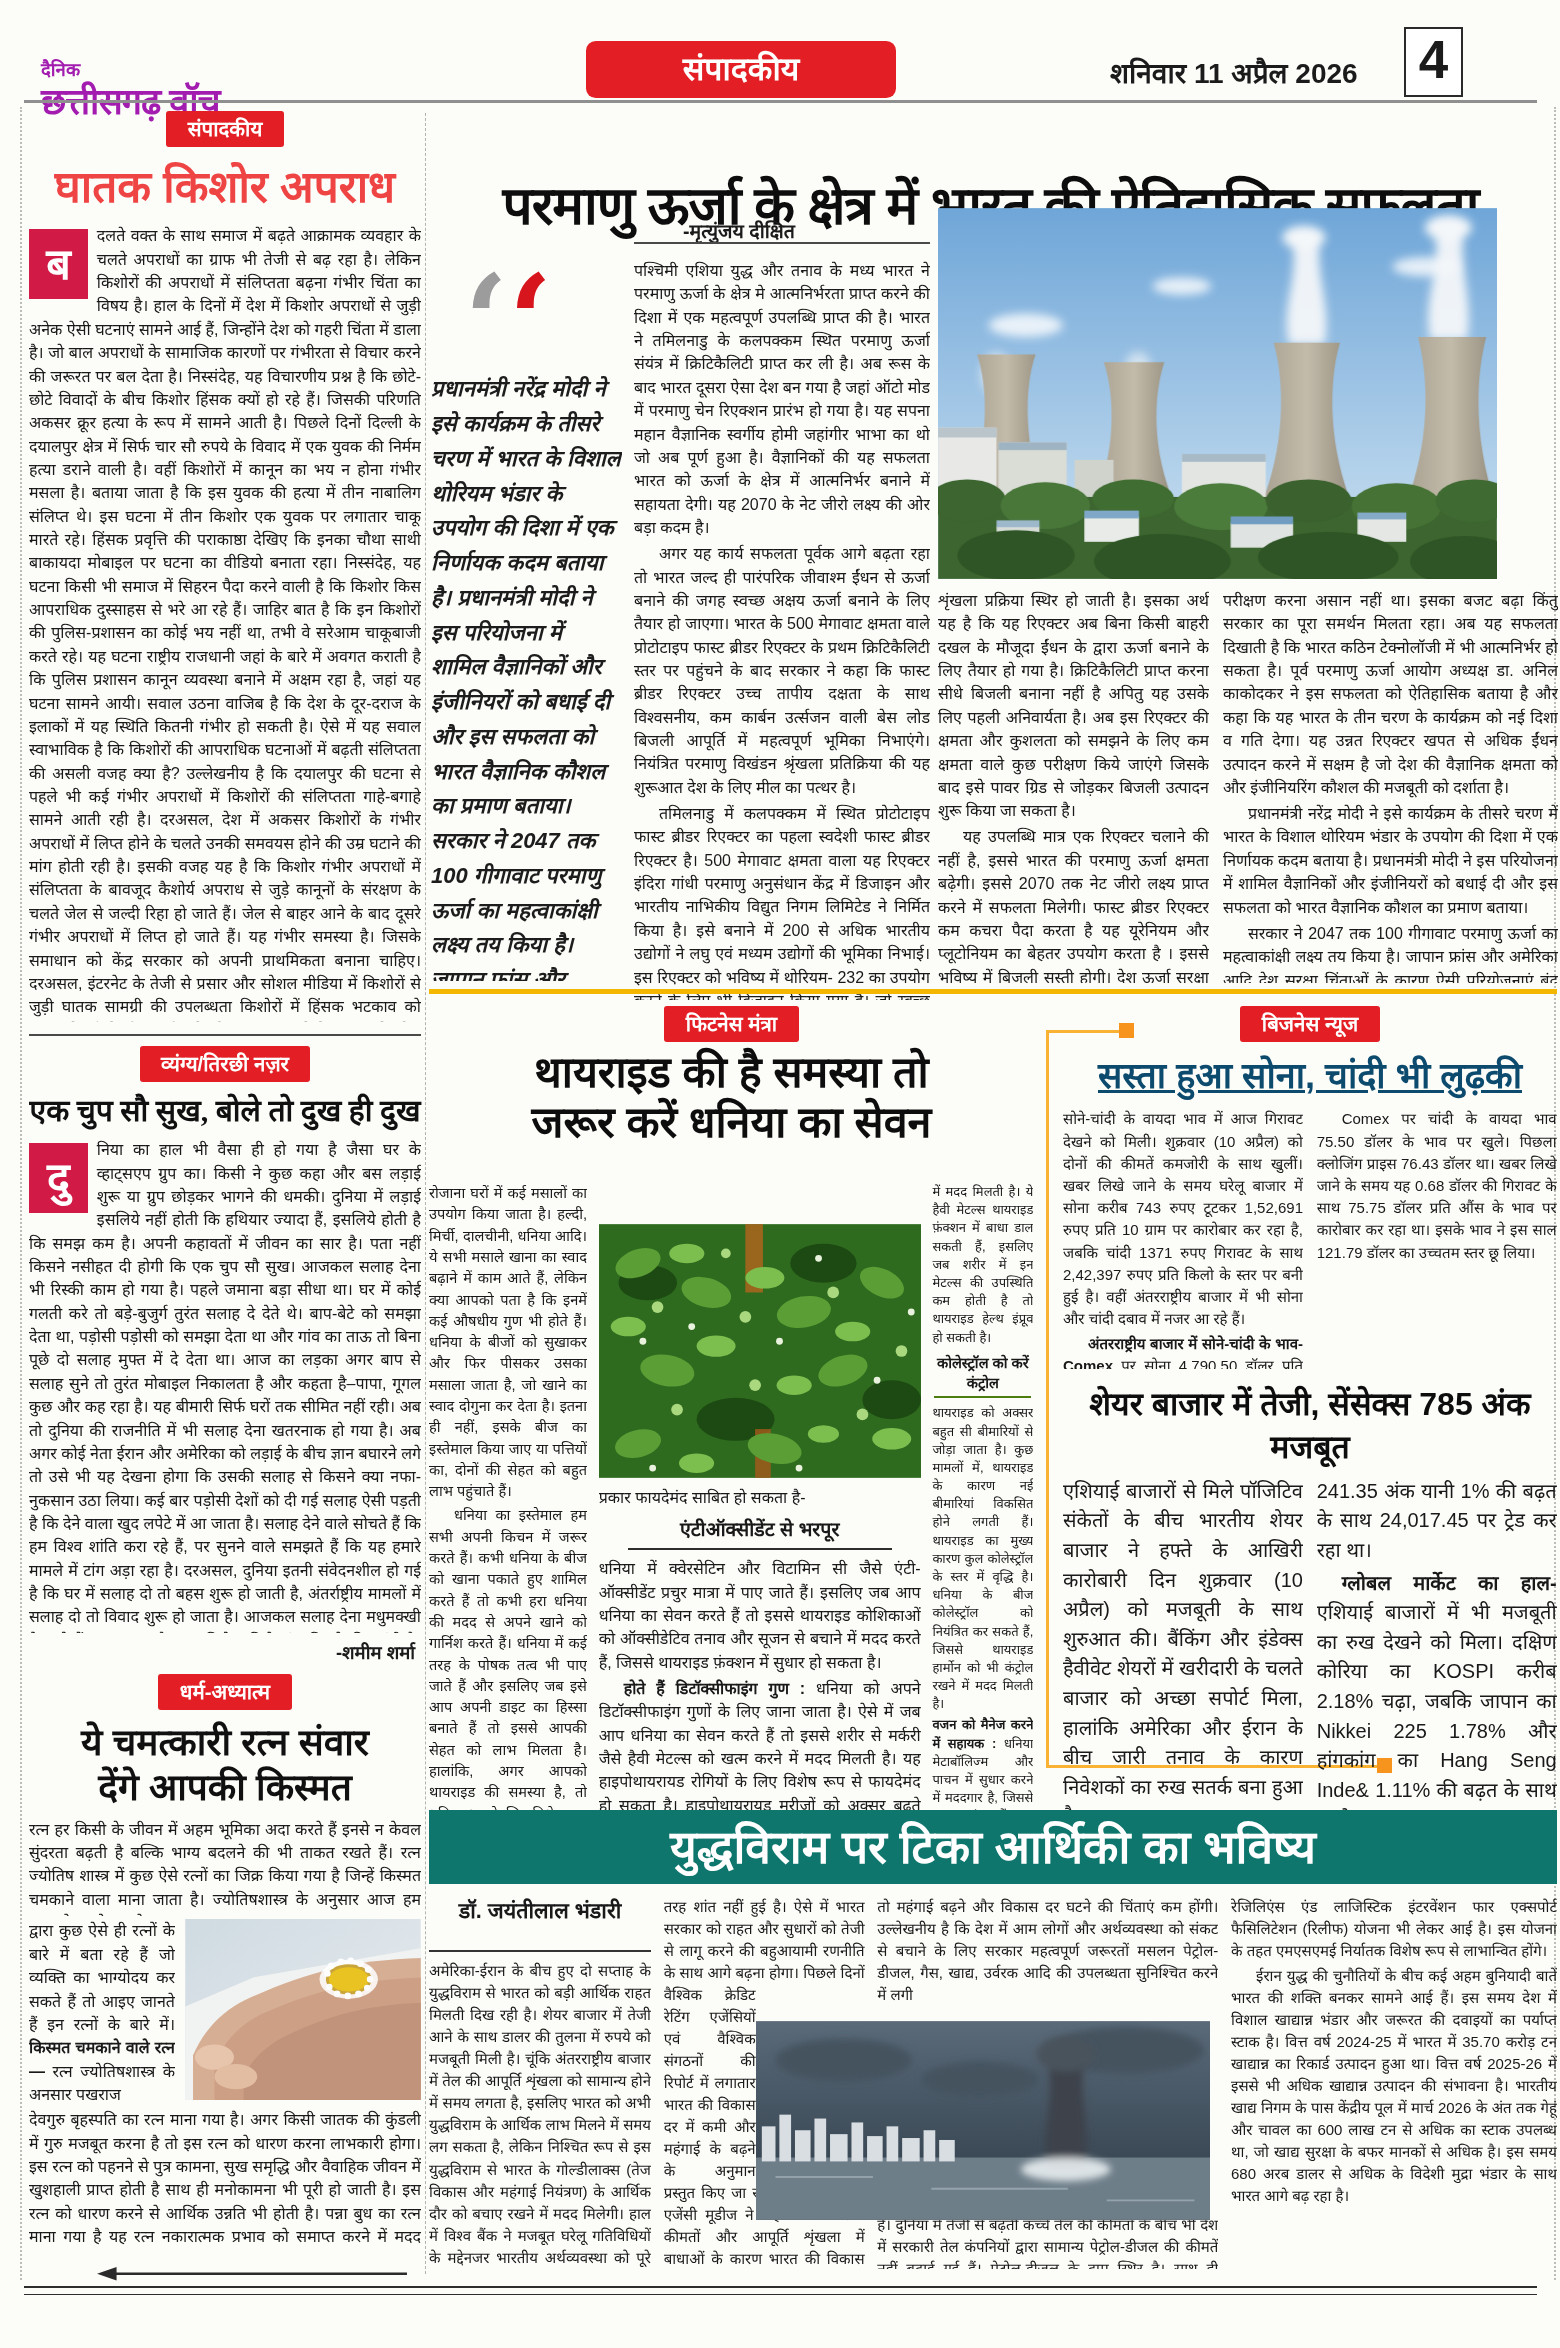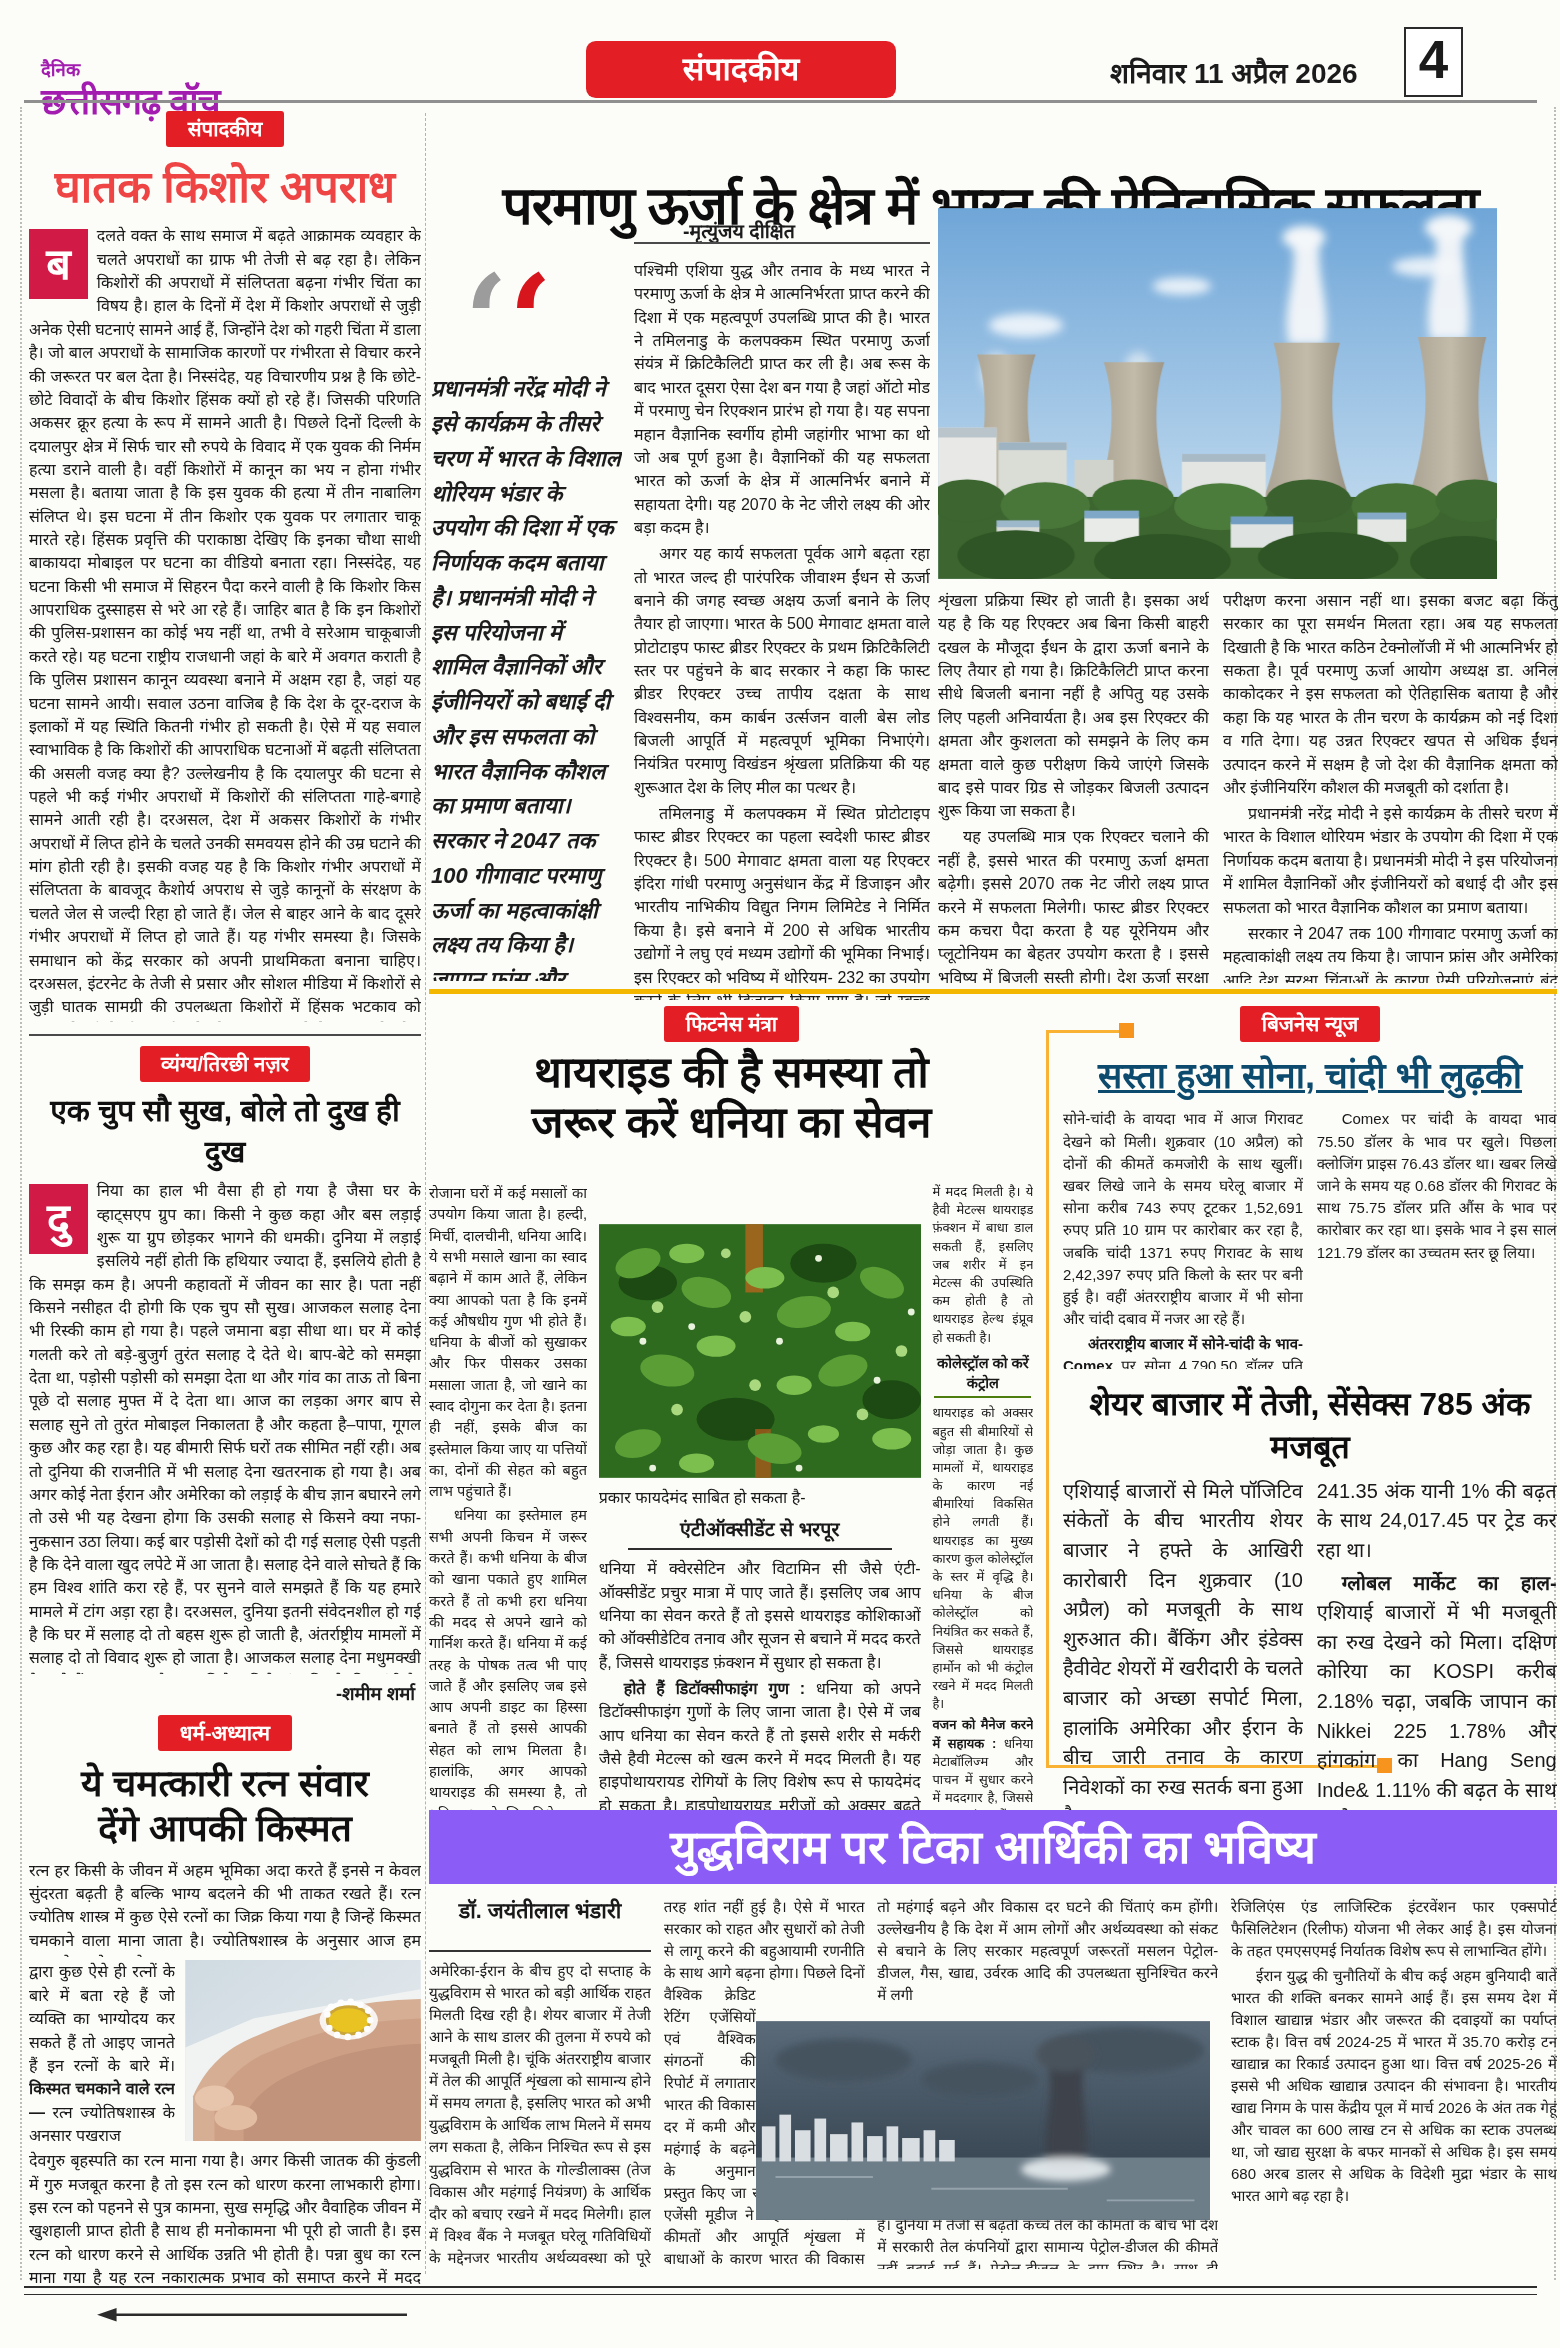--- a/index.html
+++ b/index.html
@@ -27,21 +27,21 @@
   .bt p{margin:0 0 2.9px;text-indent:25px;}
   .bt p.ni{text-indent:0;}
   .lead{font-weight:800;}
   
   .leftcol{position:absolute;left:29px;top:111px;width:392px;}
   .ed-h{font-size:44px;font-weight:800;text-align:center;margin:7.8px 0 9.8px;color:#ef4444;}
   .ed-body{height:798px;overflow:hidden;}
   .dropcap{float:left;width:59px;height:70px;background:#d11a45;color:#fff;font-size:43px;font-weight:800;
            text-align:center;line-height:70px;margin:4.9px 8.8px 2px 0;}
   .sep{height:2px;background:#4a4a4a;margin:11.7px 0 9.8px;}
-  .sat-h{font-size:30px;font-weight:800;text-align:center;margin:7.8px 0 7.8px;color:#101010;}
+  .sat-h{font-size:30px;font-weight:800;text-align:center;margin:7.8px 0 7.8px;color:#101010;font-family:Liberation Serif, serif;}
   .sat-body{height:495px;overflow:hidden;}
   .sat-by{text-align:right;font-weight:800;font-size:18.5px;margin:5.9px 5.9px 9.8px 0;}
   .dh-h{font-size:37px;font-weight:800;text-align:center;line-height:1.22;margin:9.8px 0 7.8px;color:#101010;}
   .dh-intro{overflow:hidden;max-height:98px;}
   .dh-row{display:flex;gap:9.8px;margin-top:3.9px;}
   .dh-side{width:146px;overflow:hidden;height:181px;}
   .dh-photo{width:236px;height:181px;flex:0 0 auto;}
   .dh-body{margin-top:7.8px;height:142px;overflow:hidden;}
   .dh-arrow{margin-top:15.6px;padding-left:68px;}
   
@@ -77,21 +77,21 @@
   .bc{width:240px;height:261px;overflow:hidden;font-size:15px;line-height:1.48;}
   .bc2{width:240px;height:390px;overflow:hidden;font-size:20px;line-height:1.48;}
   .acc{position:absolute;background:#f9b233;}
   .acc-v{left:1046px;top:1030px;width:2.9px;height:737px;}
   .acc-h1{left:1046px;top:1030px;width:74px;height:2.9px;}
   .acc-h2{left:1046px;top:1765px;width:332px;height:2.9px;}
   .acc-sq{position:absolute;width:14.6px;height:14.6px;background:#f7941d;}
   .sq1{left:1119px;top:1023px;} .sq2{left:1377px;top:1758px;}
   
   .eco{position:absolute;left:429px;top:1810px;width:1128px;height:466px;}
-  .eco-banner{height:74px;background:#8b5cf6;color:#fff;text-align:center;font-size:46px;font-weight:800;line-height:74px;}
+  .eco-banner{height:74px;background:#0f766e;color:#fff;text-align:center;font-size:46px;font-weight:800;line-height:74px;}
   .eco-cols{position:relative;display:flex;gap:12.7px;margin-top:11.7px;}
   .ec{height:373px;overflow:hidden;font-size:15px;line-height:1.47;}
   .ec1{width:222px;} .ec2{width:201px;} .ec3{width:341px;} .ec4{width:326px;}
   .eco-by{font-size:21.5px;font-weight:800;text-align:center;border-bottom:2px solid #333;padding-bottom:23px;margin-bottom:7.8px;}
   .eco-photo{position:absolute;left:327px;top:125px;width:454px;height:199px;}
   .eco-spacer{float:right;width:109px;height:191px;}
   .ec3-ph{height:205px;}
   svg{display:block;}
 </style>
 </head>

